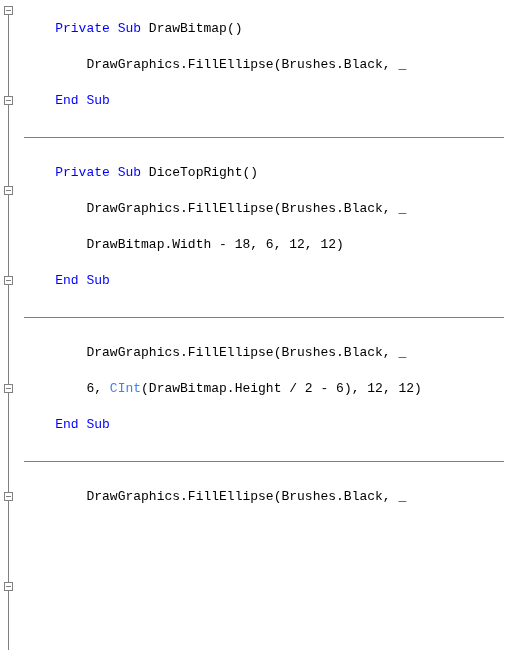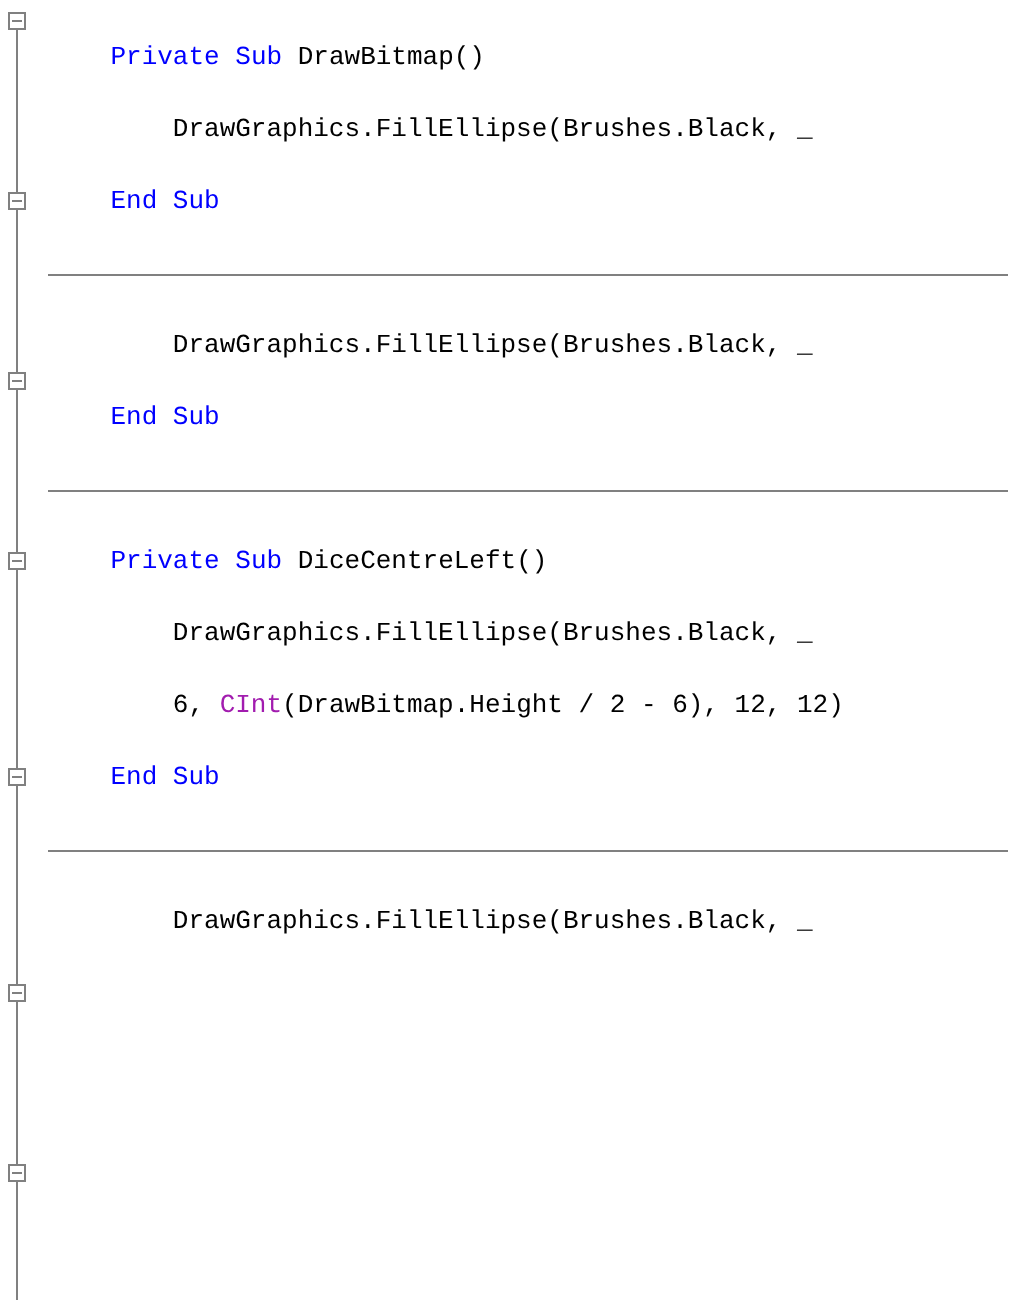--- a/index.html
+++ b/index.html
@@ -46,21 +46,21 @@
     top: 3px;
     height: 1px;
     background: #808080;
   }
   .code {
     flex: 1;
     white-space: pre;
     padding-left: 4px;
   }
   .kw { color: #0000ff; text-align: right; }
-  .fn { color: #a21caf; }
+  .fn { color: #3b82f6; }
   .line { height: 18px; }
   .hr-line {
     height: 18px;
     position: relative;
   }
   .hr-line::after {
     content: "";
     position: absolute;
     left: 0;
     right: 8px;
@@ -83,24 +83,25 @@
     <div class="fold-box" style="top:490px"></div>
     <div class="fold-box" style="top:580px"></div>
 
   </div>
 
   <div class="code">
 <div class="line">    <span class="kw">Private</span> <span class="kw">Sub</span> <span>DrawBitmap</span>()</div>
 <div class="line">        <span>DrawGraphics.FillEllipse(Brushes.Black, _</span></div>
 <div class="line">    <span class="kw">End Sub</span></div>
 <div class="hr-line"></div>
+<div class="line">    <span class="kw">Private</span> <span class="kw">Sub</span> <span>DiceTopRight</span>()</div>
 <div class="line">        <span>DrawGraphics.FillEllipse(Brushes.Black, _</span></div>
+<div class="line">        <span>DrawBitmap.Width - 18, 6, 12, 12)</span></div>
 <div class="line">    <span class="kw">End Sub</span></div>
 <div class="hr-line"></div>
-<div class="line">    <span class="kw">Private</span> <span class="kw">Sub</span> <span>DiceCentreLeft</span>()</div>
 <div class="line">        <span>DrawGraphics.FillEllipse(Brushes.Black, _</span></div>
 <div class="line">        <span>6, </span><span class="fn">CInt</span><span>(DrawBitmap.Height / 2 - 6), 12, 12)</span></div>
 <div class="line">    <span class="kw">End Sub</span></div>
 <div class="hr-line"></div>
 <div class="line">        <span>DrawGraphics.FillEllipse(Brushes.Black, _</span></div>
 
 
 
 
 

